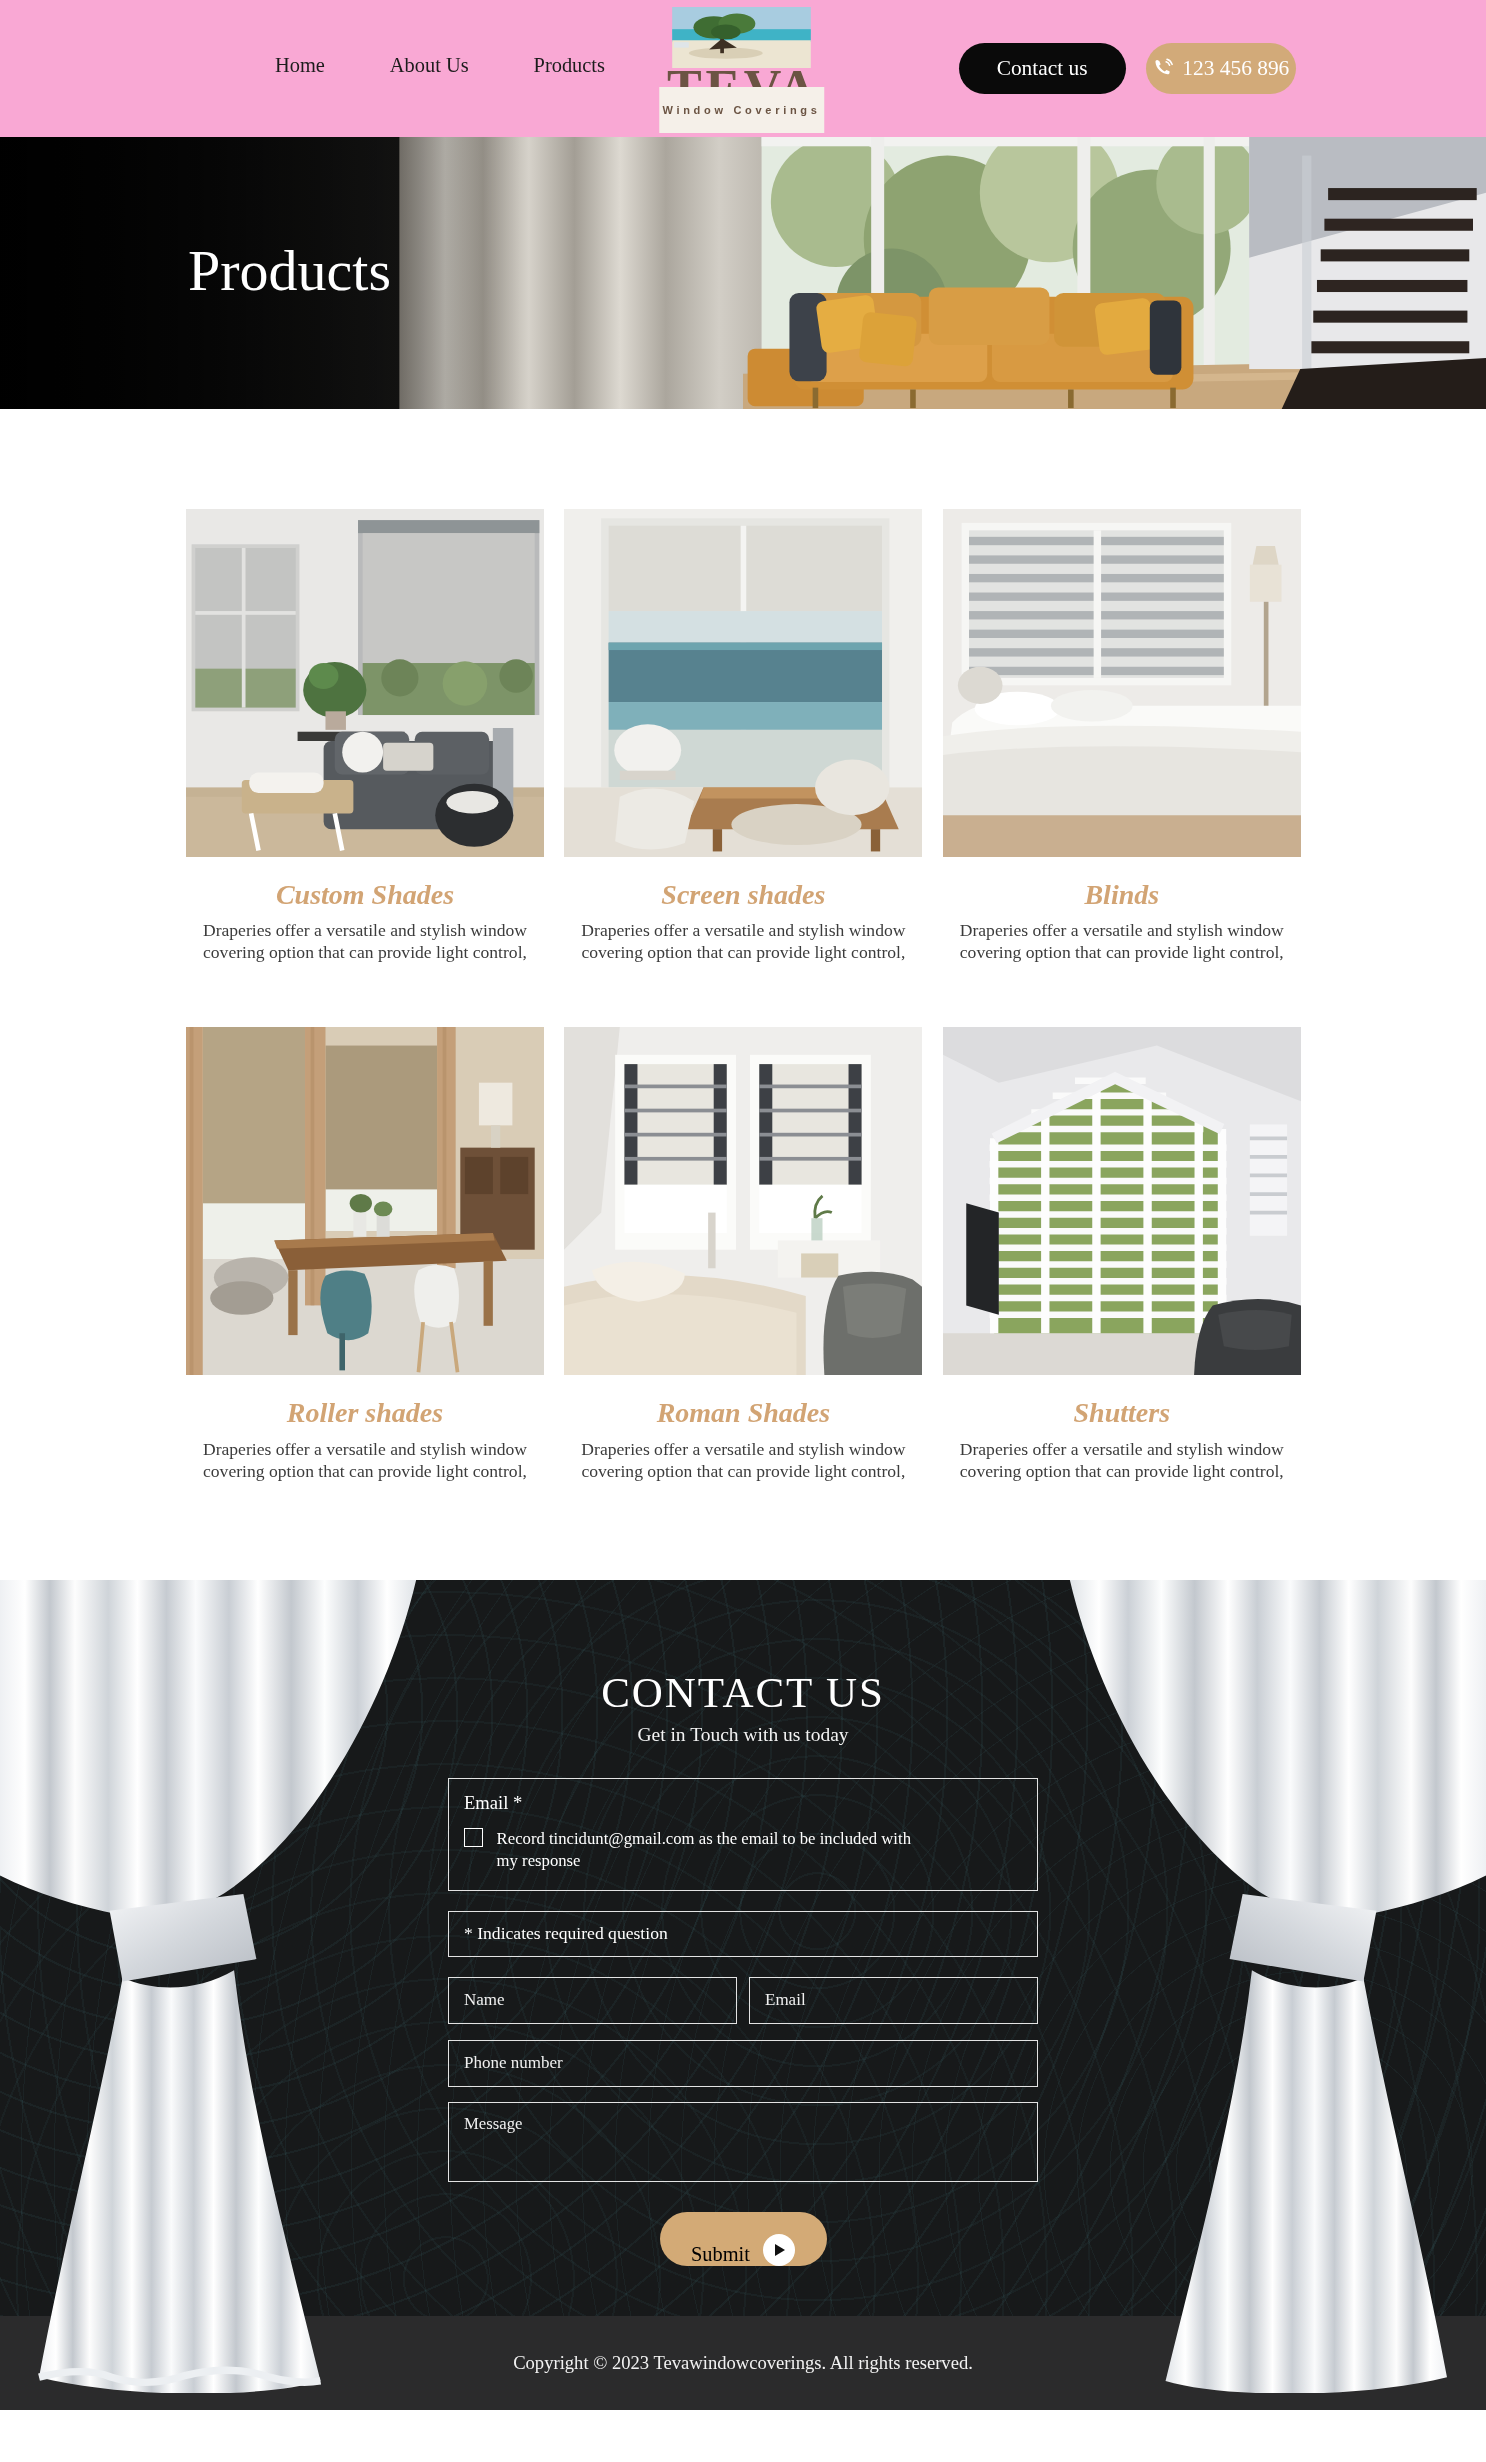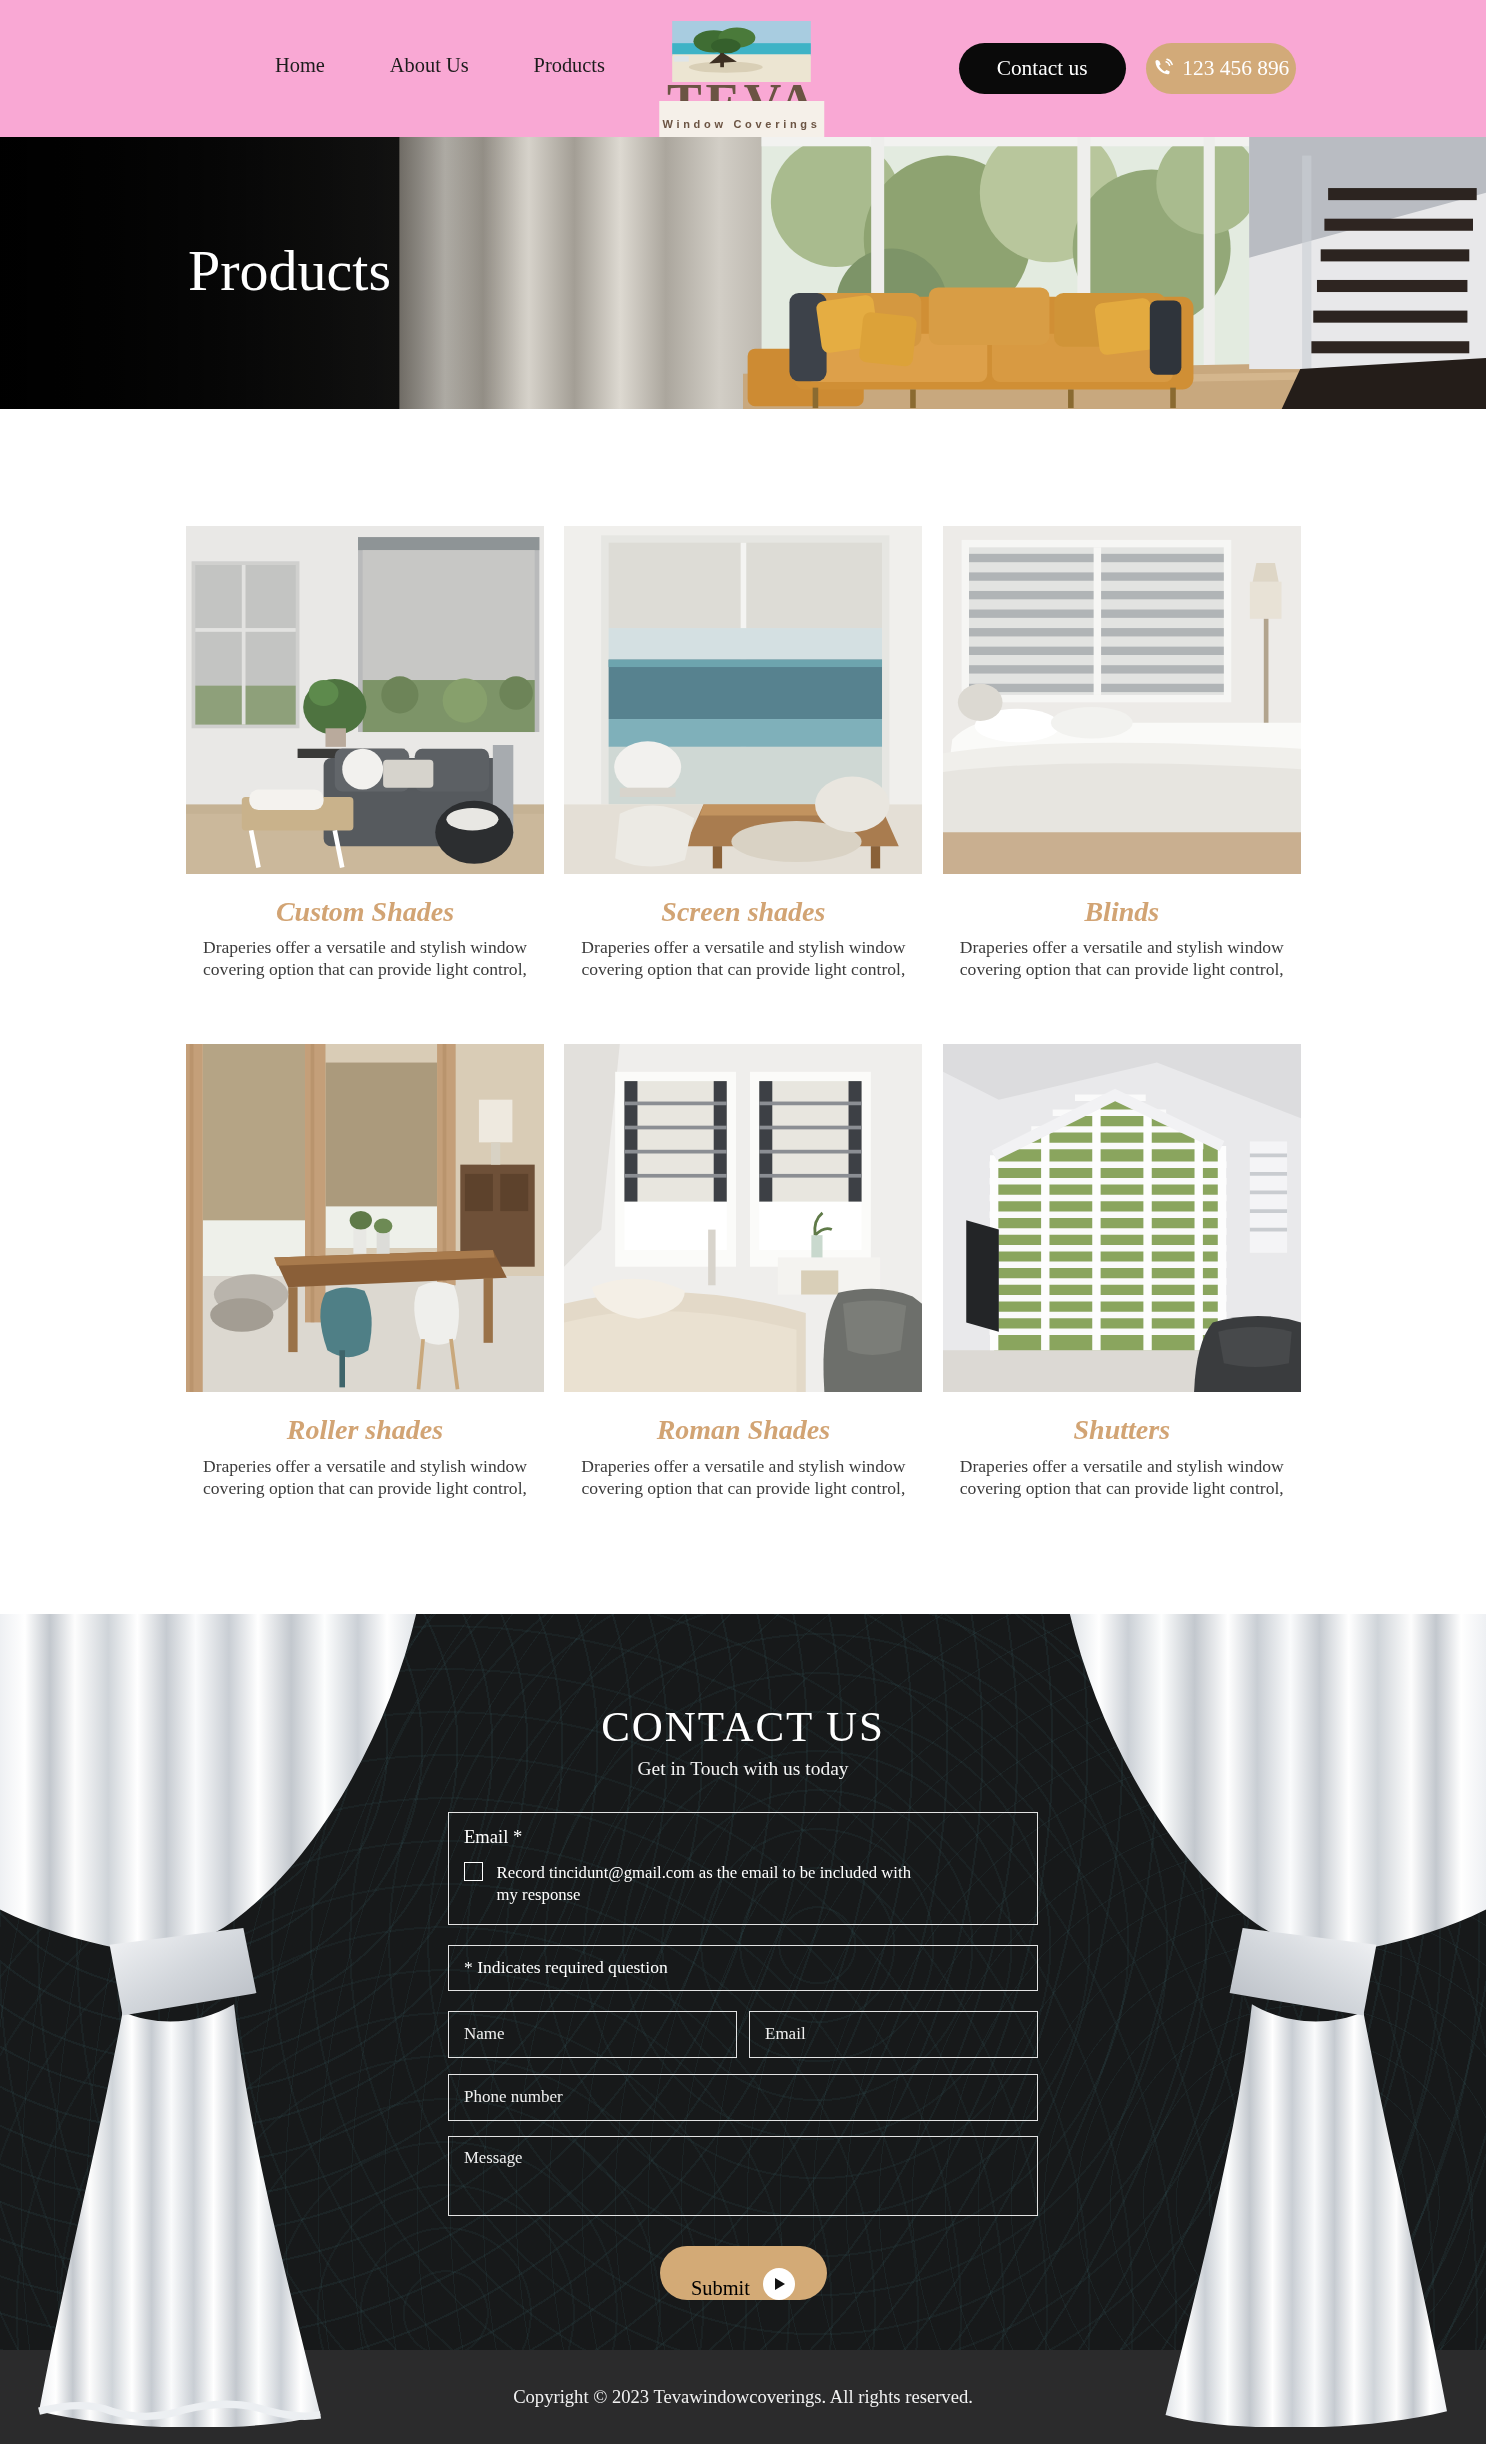--- a/index.html
+++ b/index.html
@@ -2,39 +2,39 @@
 <html style="font-size:15px"><head>
 <meta charset="utf-8">
 <style>
   * { margin:0; padding:0; box-sizing:border-box; }
   body { width:1486px; font-family:"Liberation Serif", serif; background:#ffffff; }
 
   
   .header { position:relative; height:137px; background:#f9a8d4; }
   .nav { position:absolute; left:275px; top:54px; display:flex; gap:65px; }
   .nav a { font-size:20.4px; color:#1c1c1c; text-decoration:none; cursor:pointer; }
-  .logo { position:absolute; left:667px; top:21px; width:149px; text-align:right; cursor:pointer; }
+  .logo { position:absolute; left:667px; top:7px; width:149px; text-align:right; cursor:pointer; }
   .logo-photo { width:139px; height:61px; display:block; margin:0 auto; }
   .logo-word { position:relative; margin-top:-1.9px; font-size:52px; line-height:46px; letter-spacing:3.7px; color:#6b5443; font-weight:bold; }
   .logo-tag { position:absolute; left:50%; top:20.4px; transform:translateX(-50%); background:#f5f0e9; padding:0 3.7px;
               font-family:"Liberation Sans", sans-serif; font-size:11px; color:#6b5443; white-space:nowrap; }
   .header-actions { position:absolute; right:190px; top:43px; display:flex; gap:20.4px; }
   .btn-contact { width:167px; height:51px; border-radius:26px; background:#0a0a0a; color:#fff; font-family:"Liberation Serif",serif;
                  font-size:21.4px; border:none; cursor:pointer; }
   .btn-phone { width:150px; height:51px; border-radius:26px; background:#d2aa79; color:#fff; font-size:21.4px; border:none;
                display:flex; align-items:center; justify-content:center; gap:9.3px; cursor:pointer; font-family:"Liberation Serif",serif; }
 
   
   .hero { position:relative; height:272px; overflow:hidden; background:#111; }
   .hero svg { position:absolute; inset:0; }
   .hero-title { position:absolute; left:188px; top:100px; font-size:58px; color:#ffffff; font-weight:normal; }
 
   
   .products { padding:100px 0 97px; background:#fff; }
-  .grid { width:1114px; margin:17px auto; display:grid; grid-template-columns:repeat(3,358px); column-gap:20.4px; row-gap:63px; }
+  .grid { width:1114px; margin:0 auto; display:grid; grid-template-columns:repeat(3,358px); column-gap:20.4px; row-gap:63px; }
   .card { text-align:center; }
   .card-img { width:358px; height:348px; display:block; background:#eee; }
   .card-title { margin-top:22px; font-size:28px; font-weight:bold; font-style:italic; color:#d2a474; }
   .card-desc { width:327px; margin:9.3px auto 0; font-size:17.6px; line-height:1.25; color:#3c3c3c; }
 
   
   .bottom-wrap { position:relative; }
   .contact { position:relative; height:736px; padding-top:88px;
     background-color:#17191a;
     background-image:

